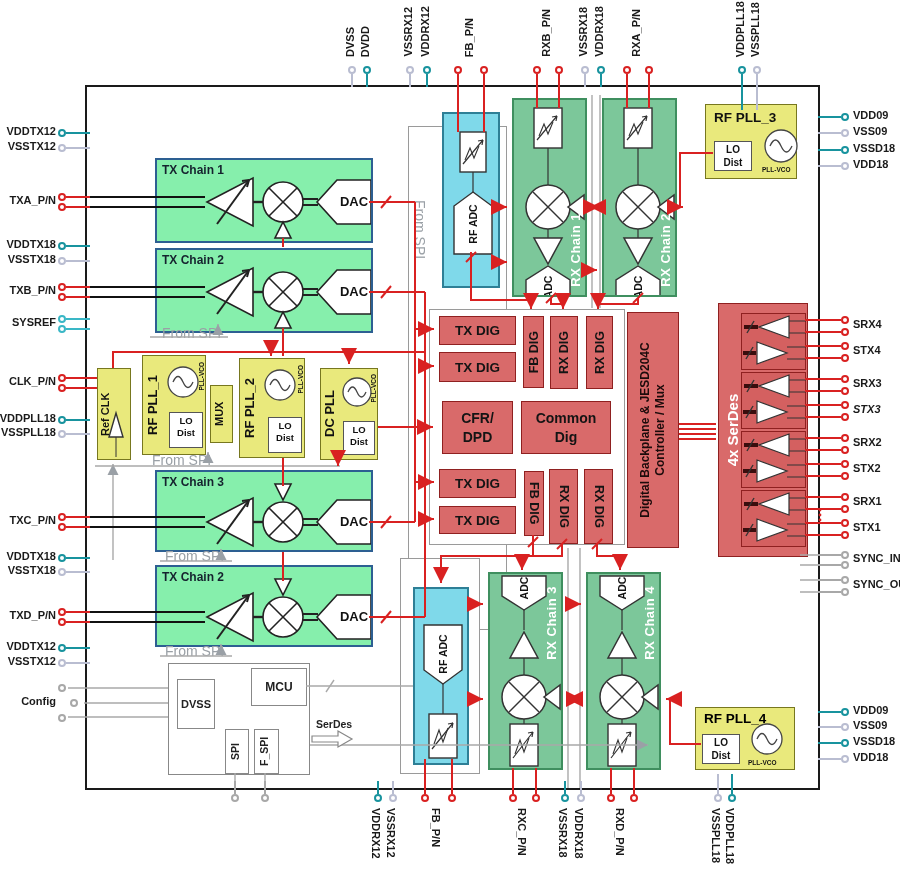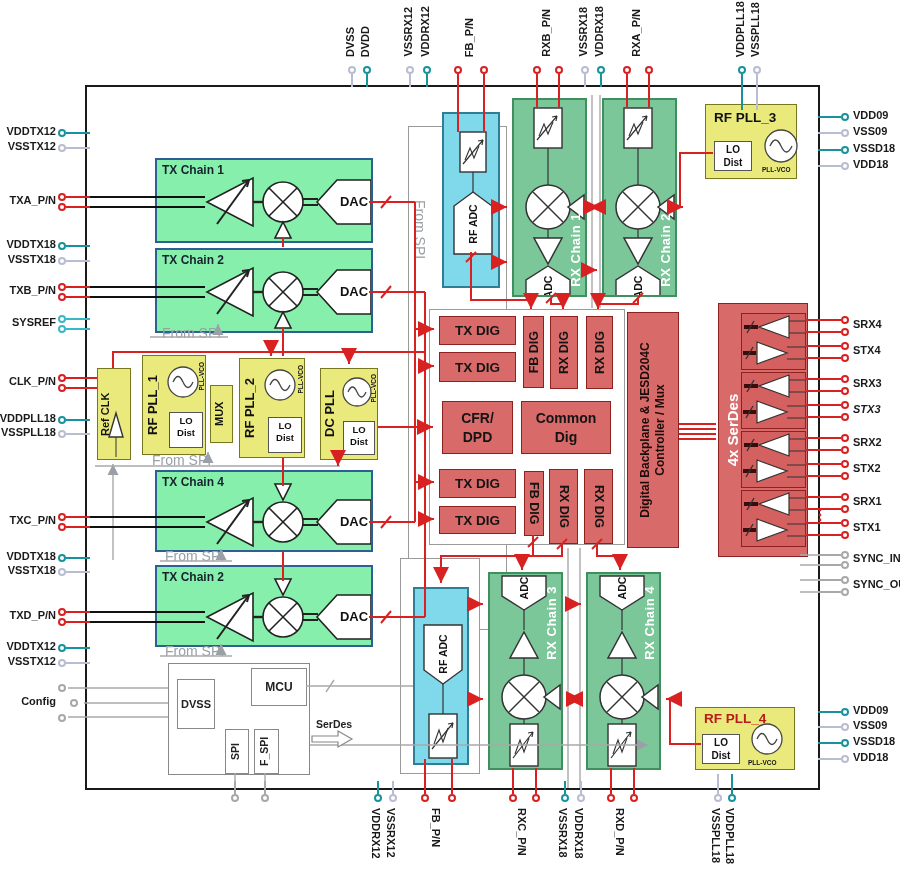--- a/index.html
+++ b/index.html
@@ -88,21 +88,21 @@
         </g>
       <line x1="146" y1="39" x2="161" y2="39" stroke="#222" stroke-width="2"></line>
         <line x1="146" y1="45" x2="161" y2="45" stroke="#222" stroke-width="2"></line>
       <g>
           <polygon points="160,42 180,20 214,20 214,64 180,64" fill="#fff" stroke="#222" stroke-width="1.6"></polygon>
         <text x="197" y="46" text-anchor="middle" font-size="13" font-weight="bold" fill="#111">DAC</text>
         </g>
     </svg>
   </div>
   <div class="blk tx" style="left:155px;top:470px;width:218px;height:82px">
-    <div class="btitle">TX Chain 4</div>
+    <div class="btitle">TX Chain 3</div>
     <svg width="214" height="78">
       <g stroke="#222" stroke-width="1.6" fill="#fff">
         <polygon points="50,50 96,26 96,74"></polygon>
           <line x1="60" y1="72" x2="92" y2="28" stroke-width="2"></line>
         <path d="M92,28 L85,29 M92,28 L90,35" stroke-width="2"></path>
         </g>
       <line x1="96" y1="50" x2="106" y2="50" stroke="#222" stroke-width="2.4"></line>
       <g stroke="#222" stroke-width="1.6" fill="#fff">
         <circle cx="126" cy="50" r="20"></circle>
           <line x1="112" y1="36" x2="140" y2="64"></line>
@@ -197,21 +197,21 @@
       <div>LO</div>
       <div>Dist</div>
     </div>
     <svg width="44" height="40" style="position:absolute;left:54px;top:22px">
       <circle cx="21" cy="19" r="16" fill="#fff" stroke="#444" stroke-width="1.3"></circle>
       <path d="M10,19 q5.5,-12 11,0 q5.5,12 11,0" fill="none" stroke="#444" stroke-width="1.3"></path>
     </svg>
     <div style="position:absolute;left:56px;top:61px;font-size:6.5px;font-weight:bold;color:#111">PLL-VCO</div>
   </div>
   <div class="blk yl" style="left:695px;top:707px;width:100px;height:63px">
-    <div style="position:absolute;left:8px;top:3px;font-weight:bold;font-size:13.5px;color:#b91c1c">RF PLL_4</div>
+    <div style="position:absolute;left:8px;top:3px;font-weight:bold;font-size:13.5px;color:#000000">RF PLL_4</div>
     <div class="lodist" style="left:6px;top:26px;width:38px;height:30px;font-size:10px">
       <div>LO</div>
       <div>Dist</div>
     </div>
     <svg width="40" height="36" style="position:absolute;left:52px;top:14px">
       <circle cx="19" cy="17" r="15" fill="#fff" stroke="#444" stroke-width="1.3"></circle>
       <path d="M9,17 q5,-11 10,0 q5,11 10,0" fill="none" stroke="#444" stroke-width="1.3"></path>
     </svg>
     <div style="position:absolute;left:52px;top:51px;font-size:6.5px;font-weight:bold;color:#111">PLL-VCO</div>
   </div>

